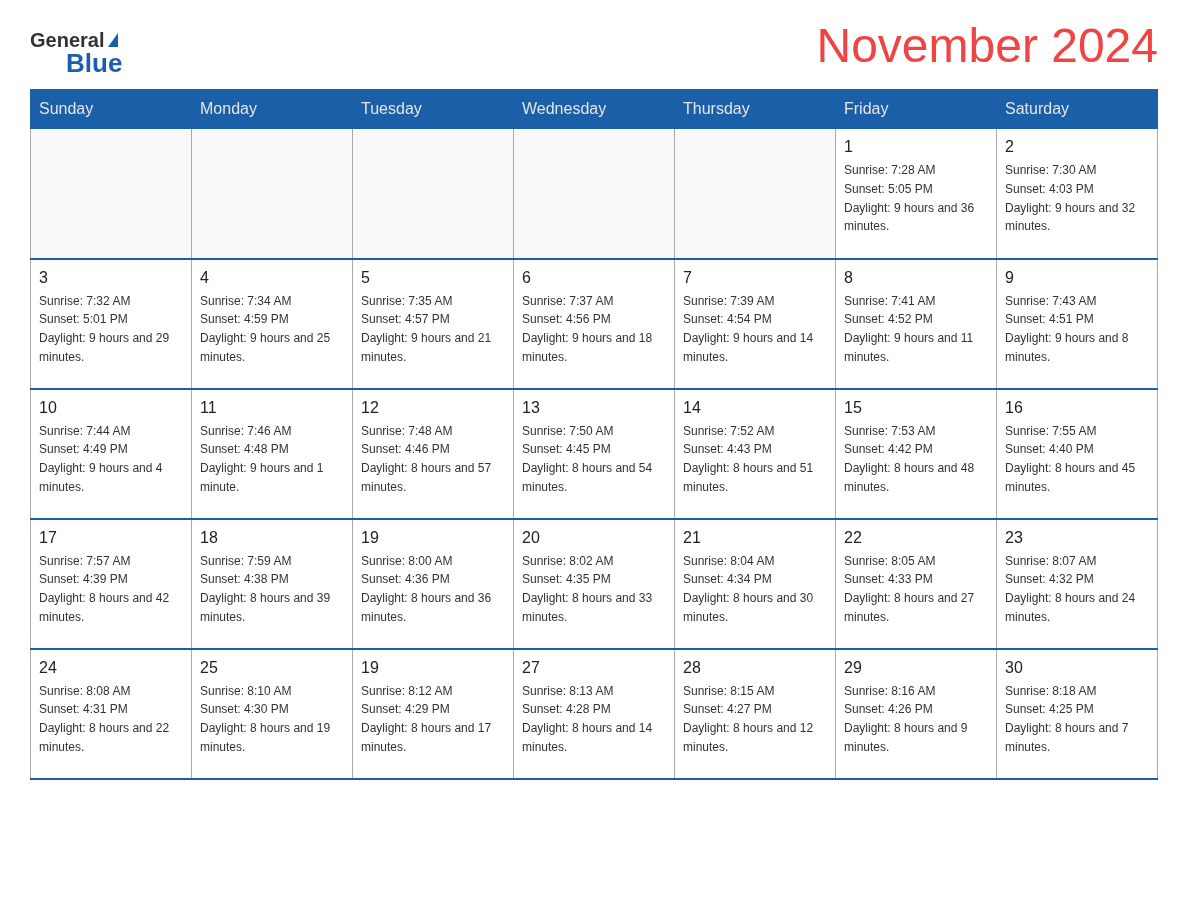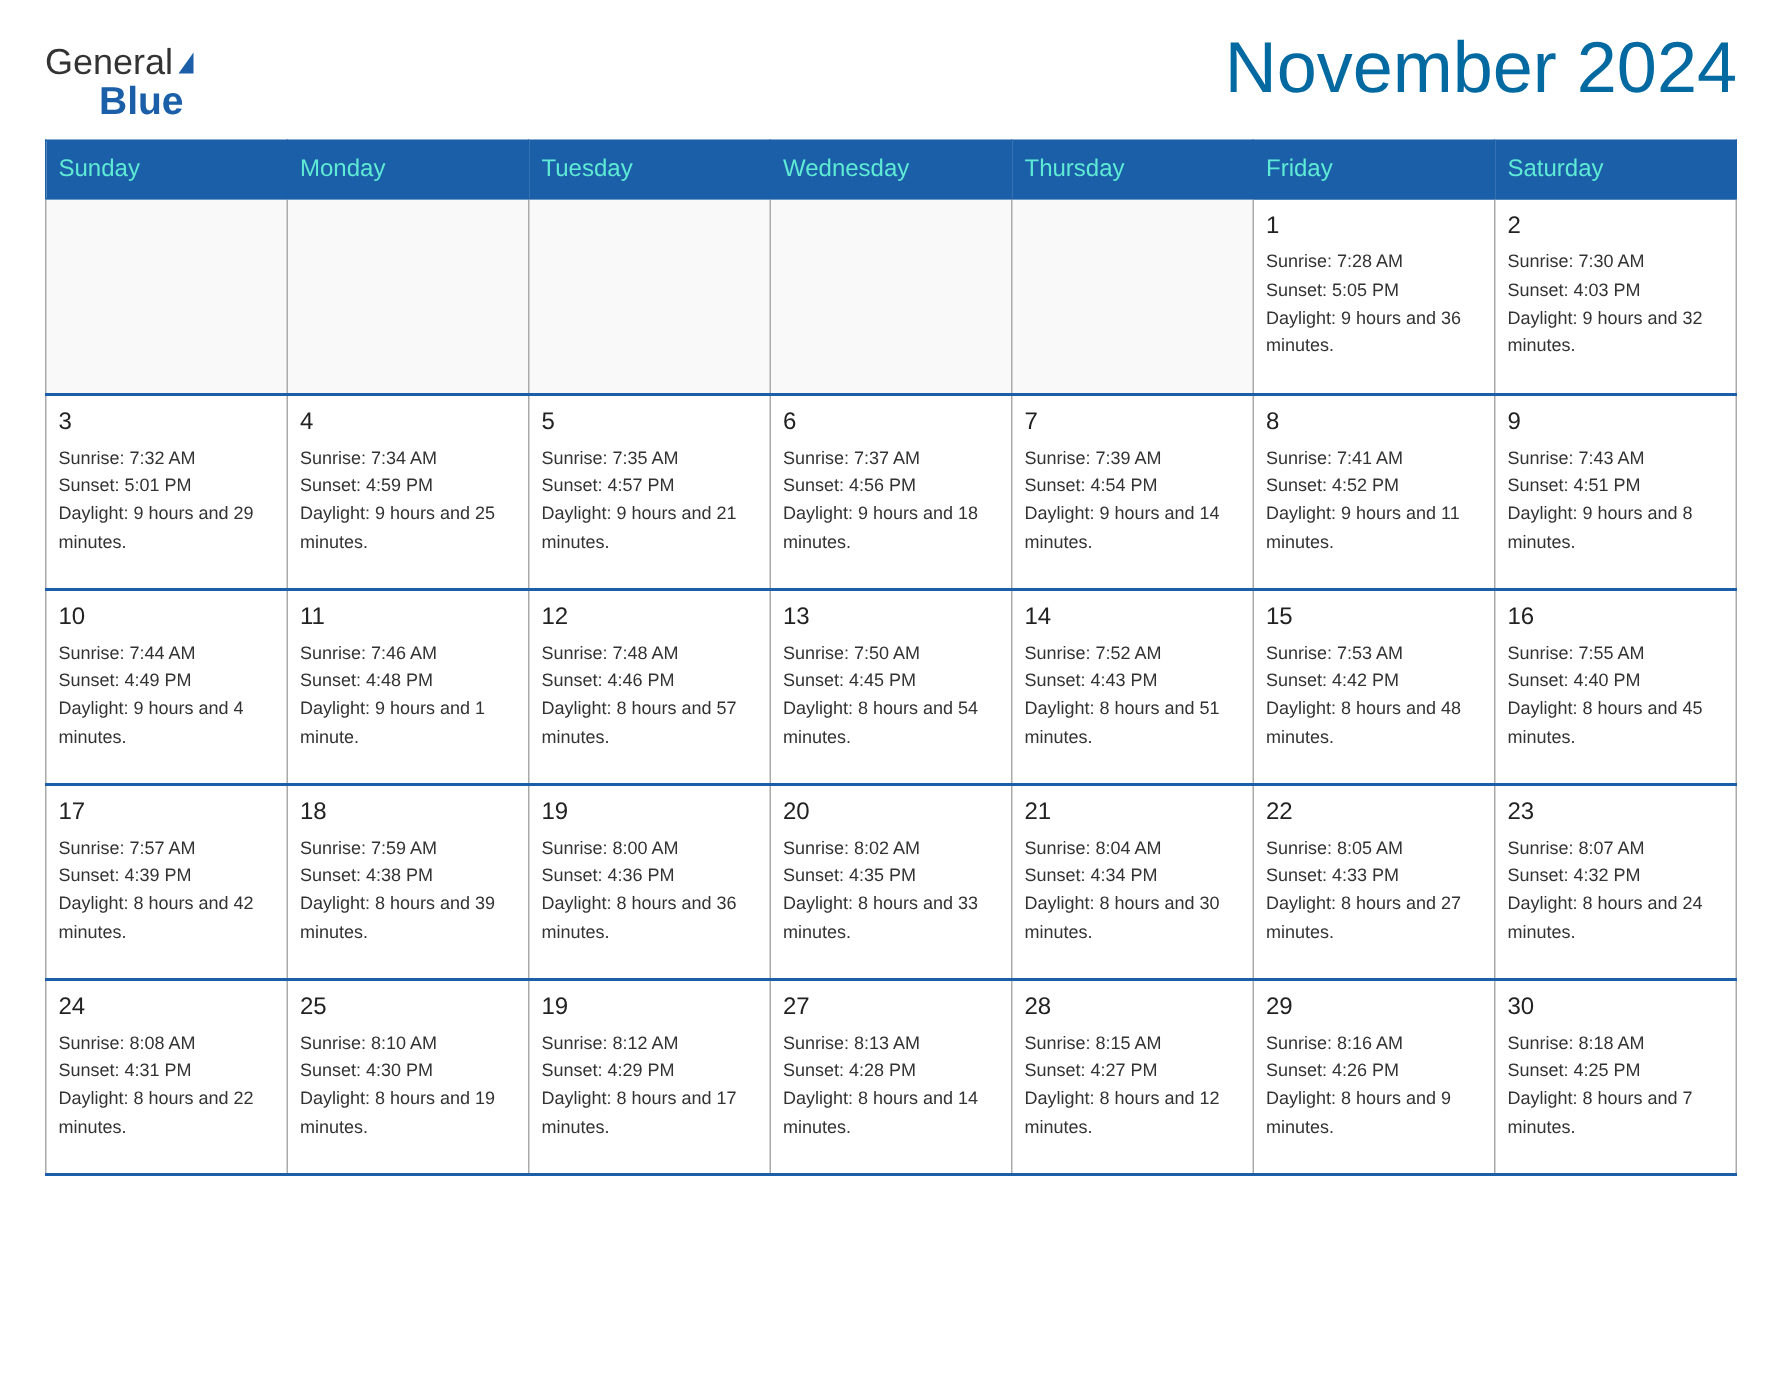--- a/index.html
+++ b/index.html
@@ -16,22 +16,22 @@
       align-items: flex-start;
       margin-bottom: 10px;
     }
     .logo {
       display: flex;
       flex-direction: column;
       align-items: flex-start;
       margin-top: 10px;
     }
     .logo-text-general {
-      font-size: 24px;
-      font-weight: normal;
+      font-size: 20px;
+      font-weight: bold;
       color: #333;
       line-height: 1;
     }
     .logo-text-blue {
       font-size: 26px;
       font-weight: bold;
       color: #1a5fa8;
       margin-top: -2px;
       margin-left: 36px;
     }
@@ -43,36 +43,36 @@
       border-bottom: 14px solid #1a5fa8;
       margin-left: 4px;
       vertical-align: middle;
     }
     .title-area {
       text-align: right;
     }
     .calendar-title {
       font-size: 48px;
       font-weight: normal;
-      color: #0369a1;
+      color: #ef4444;
       line-height: 1.1;
     }
     .calendar-subtitle {
       font-size: 20px;
       color: #444;
       margin-top: 6px;
     }
     table {
       width: 100%;
       border-collapse: collapse;
       margin-top: 10px;
     }
     thead tr th {
       background-color: #1a5fa8;
-      color: #5eead4;
+      color: #e5e5e5;
       font-size: 16px;
       font-weight: normal;
       padding: 10px 8px;
       text-align: left;
       border: 1px solid #1a5fa8;
     }
     tbody tr td {
       vertical-align: top;
       border: 1px solid #aaa;
       padding: 6px 8px;

